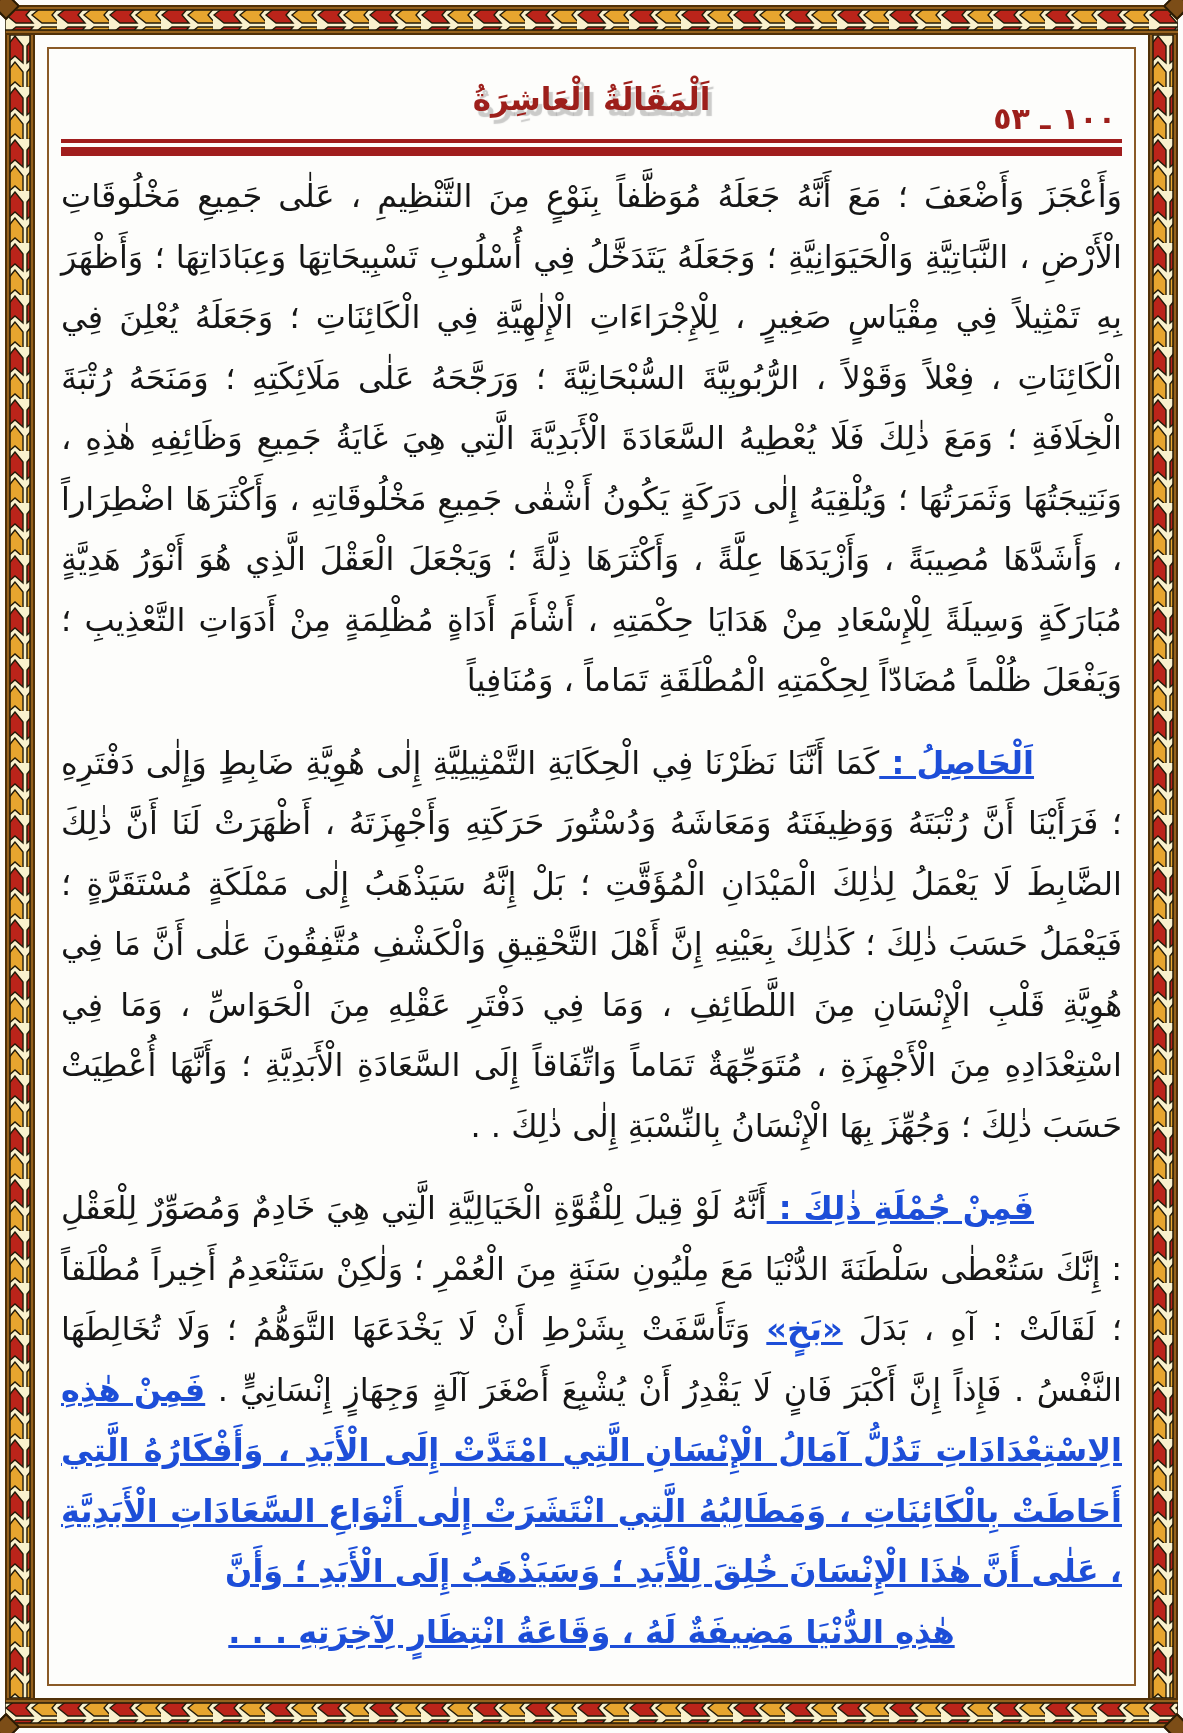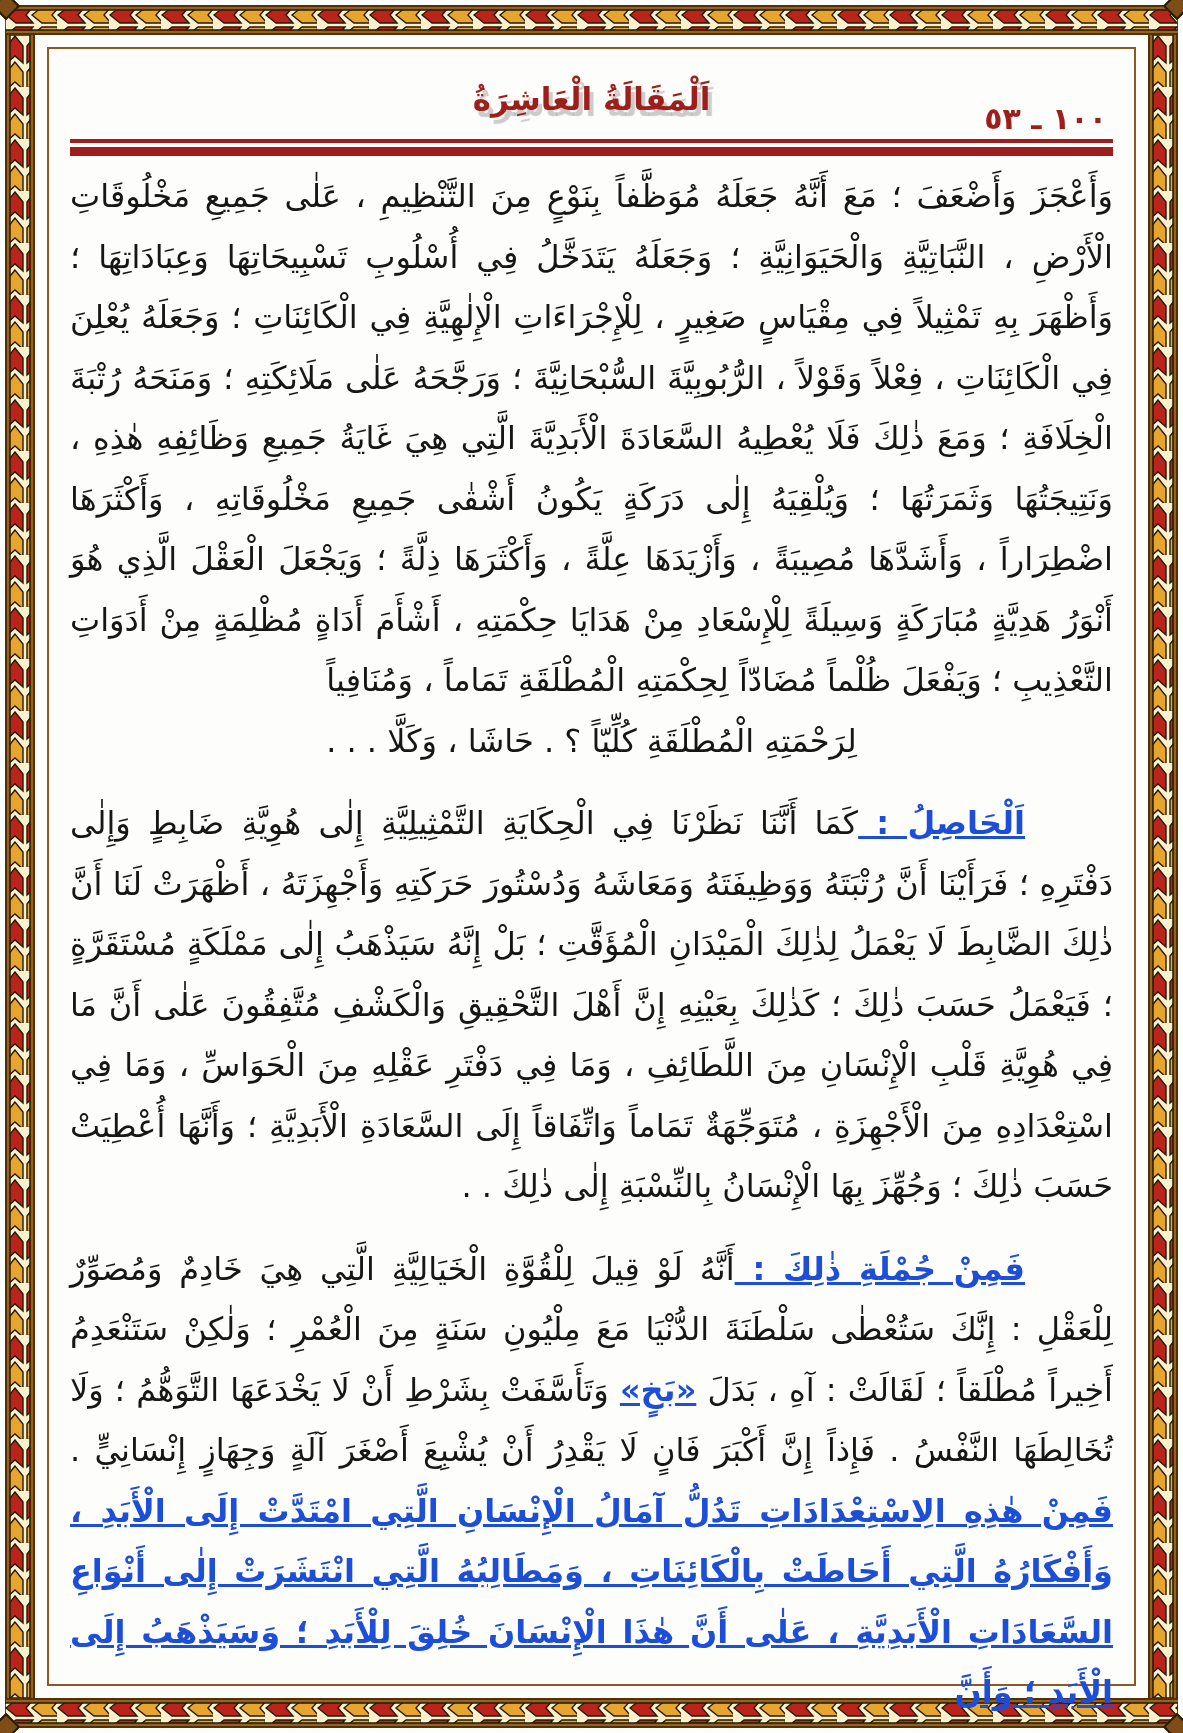--- a/index.html
+++ b/index.html
@@ -14,21 +14,21 @@
   .b-strip{position:absolute;display:block;}
   .b-top   {left:5px;right:5px;top:5px;height:30px;width:calc(100% - 10px);}
   .b-bottom{left:5px;right:5px;bottom:5px;height:30px;width:calc(100% - 10px);}
   .b-left  {top:35px;bottom:35px;left:5px;width:30px;height:calc(100% - 70px);}
   .b-right {top:35px;bottom:35px;right:5px;width:30px;height:calc(100% - 70px);}
   .corner{position:absolute;width:16px;height:16px;background:#7c4d17;border:2px solid #2a1b05;transform:rotate(45deg);}
   .c-tl{left:-4px;top:-4px}.c-tr{right:-4px;top:-4px}
   .c-bl{left:-4px;bottom:-4px}.c-br{right:-4px;bottom:-4px}
   .inner-line{position:absolute;inset:47px;border:2px solid #8a5a26;pointer-events:none;}
   
-  .content{position:absolute;inset:49px;padding:18px 21px 0;direction:rtl;}
+  .content{position:absolute;inset:49px;padding:18px 12px 0;direction:rtl;}
   .header{position:relative;height:64px;}
   .page-title{
     text-align:center;font-size:31px;font-weight:bold;color:#9d1f1b;
     padding-top:14px;letter-spacing:0;
     text-shadow:4px 6px 1px rgba(110,110,110,0.35);
   }
   .page-number{
     position:absolute;right:6px;top:34px;
     font-size:30px;font-weight:bold;color:#9d1f1b;
   }
@@ -90,19 +90,19 @@
   <div class="inner-line"></div>
 
   <div class="content">
     <div class="header">
       <div class="page-title">اَلْمَقَالَةُ الْعَاشِرَةُ</div>
       <div class="page-number">١٠٠ ـ ٥٣</div>
     </div>
     <div class="rule"></div>
     <div class="body-text" id="body-text">
         <div class="para"><span class="run-black">وَأَعْجَزَ وَأَضْعَفَ ؛ مَعَ أَنَّهُ جَعَلَهُ مُوَظَّفاً بِنَوْعٍ مِنَ التَّنْظِيمِ ، عَلٰى جَمِيعِ مَخْلُوقَاتِ الْأَرْضِ ، النَّبَاتِيَّةِ وَالْحَيَوَانِيَّةِ ؛ وَجَعَلَهُ يَتَدَخَّلُ فِي أُسْلُوبِ تَسْبِيحَاتِهَا وَعِبَادَاتِهَا ؛ وَأَظْهَرَ بِهِ تَمْثِيلاً فِي مِقْيَاسٍ صَغِيرٍ ، لِلْإِجْرَاءَاتِ الْإِلٰهِيَّةِ فِي الْكَائِنَاتِ ؛ وَجَعَلَهُ يُعْلِنَ فِي الْكَائِنَاتِ ، فِعْلاً وَقَوْلاً ، الرُّبُوبِيَّةَ السُّبْحَانِيَّةَ ؛ وَرَجَّحَهُ عَلٰى مَلَائِكَتِهِ ؛ وَمَنَحَهُ رُتْبَةَ الْخِلَافَةِ ؛ وَمَعَ ذٰلِكَ فَلَا يُعْطِيهُ السَّعَادَةَ الْأَبَدِيَّةَ الَّتِي هِيَ غَايَةُ جَمِيعِ وَظَائِفِهِ هٰذِهِ ، وَنَتِيجَتُهَا وَثَمَرَتُهَا ؛ وَيُلْقِيَهُ إِلٰى دَرَكَةٍ يَكُونُ أَشْقٰى جَمِيعِ مَخْلُوقَاتِهِ ، وَأَكْثَرَهَا اضْطِرَاراً ، وَأَشَدَّهَا مُصِيبَةً ، وَأَزْيَدَهَا عِلَّةً ، وَأَكْثَرَهَا ذِلَّةً ؛ وَيَجْعَلَ الْعَقْلَ الَّذِي هُوَ أَنْوَرُ هَدِيَّةٍ مُبَارَكَةٍ وَسِيلَةً لِلْإِسْعَادِ مِنْ هَدَايَا حِكْمَتِهِ ، أَشْأَمَ أَدَاةٍ مُظْلِمَةٍ مِنْ أَدَوَاتِ التَّعْذِيبِ ؛ وَيَفْعَلَ ظُلْماً مُضَادّاً لِحِكْمَتِهِ الْمُطْلَقَةِ تَمَاماً ، وَمُنَافِياً</span></div>
-        <div class="para center"><span class="run-black">لِرَحْمَتِهِ الْمُطْلَقَةِ كُلِّيّاً ؟ . حَاشَا ، وَكَلَّا . . .</span></div>
         <div class="para indent section"><span class="run-red">اَلْحَاصِلُ : </span><span class="run-black">كَمَا أَنَّنَا نَظَرْنَا فِي الْحِكَايَةِ التَّمْثِيلِيَّةِ إِلٰى هُوِيَّةِ ضَابِطٍ وَإِلٰى دَفْتَرِهِ ؛ فَرَأَيْنَا أَنَّ رُتْبَتَهُ وَوَظِيفَتَهُ وَمَعَاشَهُ وَدُسْتُورَ حَرَكَتِهِ وَأَجْهِزَتَهُ ، أَظْهَرَتْ لَنَا أَنَّ ذٰلِكَ الضَّابِطَ لَا يَعْمَلُ لِذٰلِكَ الْمَيْدَانِ الْمُؤَقَّتِ ؛ بَلْ إِنَّهُ سَيَذْهَبُ إِلٰى مَمْلَكَةٍ مُسْتَقَرَّةٍ ؛ فَيَعْمَلُ حَسَبَ ذٰلِكَ ؛ كَذٰلِكَ بِعَيْنِهِ إِنَّ أَهْلَ التَّحْقِيقِ وَالْكَشْفِ مُتَّفِقُونَ عَلٰى أَنَّ مَا فِي هُوِيَّةِ قَلْبِ الْإِنْسَانِ مِنَ اللَّطَائِفِ ، وَمَا فِي دَفْتَرِ عَقْلِهِ مِنَ الْحَوَاسِّ ، وَمَا فِي اسْتِعْدَادِهِ مِنَ الْأَجْهِزَةِ ، مُتَوَجِّهَةٌ تَمَاماً وَاتِّفَاقاً إِلَى السَّعَادَةِ الْأَبَدِيَّةِ ؛ وَأَنَّهَا أُعْطِيَتْ حَسَبَ ذٰلِكَ ؛ وَجُهِّزَ بِهَا الْإِنْسَانُ بِالنِّسْبَةِ إِلٰى ذٰلِكَ . .</span></div>
         <div class="para indent section"><span class="run-red">فَمِنْ جُمْلَةِ ذٰلِكَ : </span><span class="run-black">أَنَّهُ لَوْ قِيلَ لِلْقُوَّةِ الْخَيَالِيَّةِ الَّتِي هِيَ خَادِمٌ وَمُصَوِّرٌ لِلْعَقْلِ : إِنَّكَ سَتُعْطٰى سَلْطَنَةَ الدُّنْيَا مَعَ مِلْيُونِ سَنَةٍ مِنَ الْعُمْرِ ؛ وَلٰكِنْ سَتَنْعَدِمُ أَخِيراً مُطْلَقاً ؛ لَقَالَتْ : آهِ ، بَدَلَ </span><span class="run-red">«بَخٍ»</span><span class="run-black"> وَتَأَسَّفَتْ بِشَرْطِ أَنْ لَا يَخْدَعَهَا التَّوَهُّمُ ؛ وَلَا تُخَالِطَهَا النَّفْسُ . فَإِذاً إِنَّ أَكْبَرَ فَانٍ لَا يَقْدِرُ أَنْ يُشْبِعَ أَصْغَرَ آلَةٍ وَجِهَازٍ إِنْسَانِيٍّ . </span><span class="run-red">فَمِنْ هٰذِهِ الِاسْتِعْدَادَاتِ تَدُلُّ آمَالُ الْإِنْسَانِ الَّتِي امْتَدَّتْ إِلَى الْأَبَدِ ، وَأَفْكَارُهُ الَّتِي أَحَاطَتْ بِالْكَائِنَاتِ ، وَمَطَالِبُهُ الَّتِي انْتَشَرَتْ إِلٰى أَنْوَاعِ السَّعَادَاتِ الْأَبَدِيَّةِ ، عَلٰى أَنَّ هٰذَا الْإِنْسَانَ خُلِقَ لِلْأَبَدِ ؛ وَسَيَذْهَبُ إِلَى الْأَبَدِ ؛ وَأَنَّ</span></div>
+        <div class="para center"><span class="run-red">هٰذِهِ الدُّنْيَا مَضِيفَةٌ لَهُ ، وَقَاعَةُ انْتِظَارٍ لِآخِرَتِهِ . . .</span></div>
       </div>
   </div>
 
 </div>
 
 </body></html>

